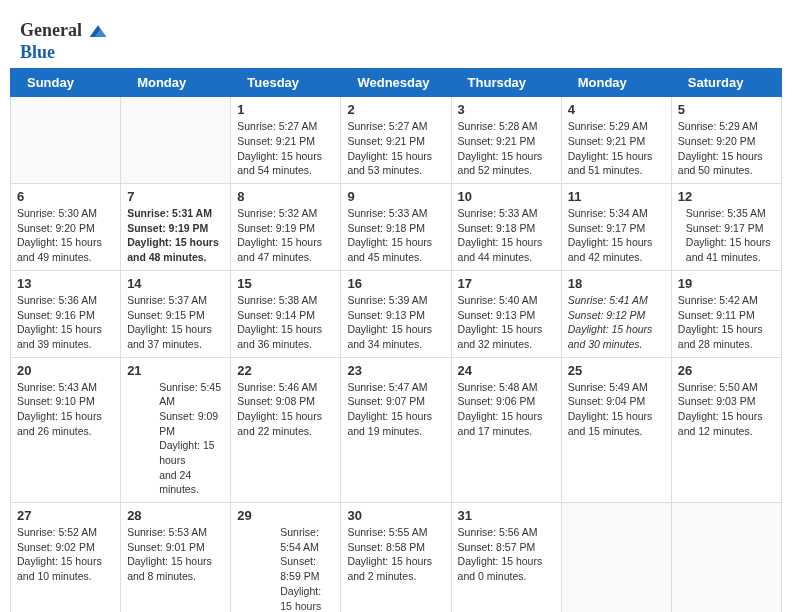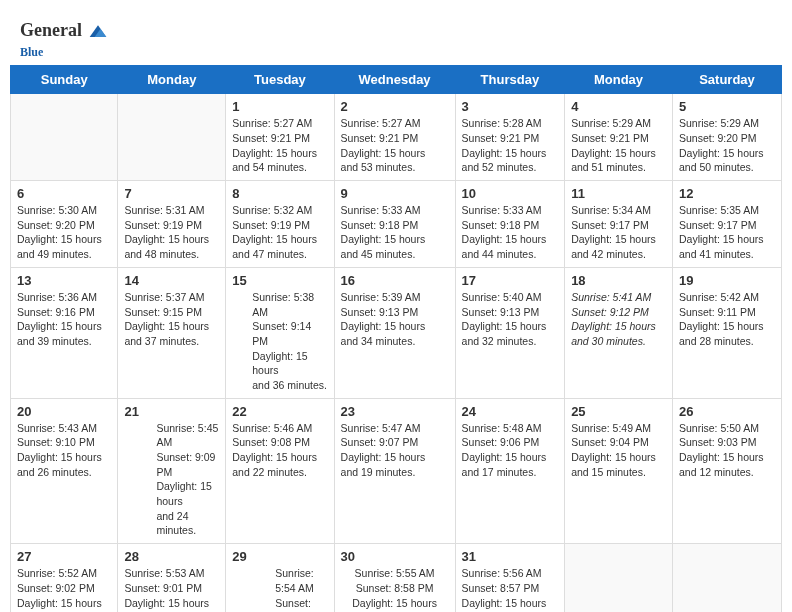--- a/index.html
+++ b/index.html
@@ -20,21 +20,21 @@
       display: flex;
       align-items: center;
       font-family: Liberation Serif, serif;
     }
     .logo-text-general {
       font-size: 18px;
       font-weight: bold;
       color: #333;
     }
     .logo-text-blue {
-      font-size: 12px;
+      font-size: 18px;
       font-weight: bold;
       color: #1a5fa8;
     }
     .logo-icon {
       width: 20px;
       height: 20px;
       margin-left: 2px;
     }
     .title-block {
       text-align: right;
@@ -49,22 +49,22 @@
       color: #555;
     }
     .calendar {
       width: 100%;
       border-collapse: collapse;
       border: 1px solid #ccc;
     }
     .calendar th {
       background-color: #1a6fc4;
       color: #fff;
-      text-align: center;
-      padding: 6px 24px;
+      text-align: left;
+      padding: 6px 16px;
       font-size: 13px;
       border: 1px solid #1a6fc4;
     }
     .calendar td {
       vertical-align: top;
       padding: 5px 6px;
       border: 1px solid #ddd;
       width: 110px;
       min-height: 80px;
       font-size: 11px;
@@ -161,21 +161,21 @@
       <tr class="week-row">
         <td>
           <span class="day-number">6</span>
           <div class="day-info" style="white-space: pre-line;">Sunrise: 5:30 AM
 Sunset: 9:20 PM
 Daylight: 15 hours
 and 49 minutes.</div>
         </td>
         <td>
           <span class="day-number">7</span>
-          <div class="day-info" style="white-space: pre-line;">Sunrise: 5:31 AM
+          <div class="day-info" style="white-space: pre-line; font-weight: bold;">Sunrise: 5:31 AM
 Sunset: 9:19 PM
 Daylight: 15 hours
 and 48 minutes.</div>
         </td>
         <td>
           <span class="day-number">8</span>
           <div class="day-info" style="white-space: pre-line;">Sunrise: 5:32 AM
 Sunset: 9:19 PM
 Daylight: 15 hours
 and 47 minutes.</div>
@@ -196,21 +196,21 @@
         </td>
         <td>
           <span class="day-number">11</span>
           <div class="day-info" style="white-space: pre-line;">Sunrise: 5:34 AM
 Sunset: 9:17 PM
 Daylight: 15 hours
 and 42 minutes.</div>
         </td>
         <td>
           <span class="day-number">12</span>
-          <div class="day-info" style="white-space: pre-line;">Sunrise: 5:35 AM
+          <div class="day-info" style="white-space: pre-line; margin-left: 8px;">Sunrise: 5:35 AM
 Sunset: 9:17 PM
 Daylight: 15 hours
 and 41 minutes.</div>
         </td>
       </tr>
       <tr class="week-row">
         <td>
           <span class="day-number">13</span>
           <div class="day-info" style="white-space: pre-line;">Sunrise: 5:36 AM
 Sunset: 9:16 PM
@@ -219,21 +219,21 @@
         </td>
         <td>
           <span class="day-number">14</span>
           <div class="day-info" style="white-space: pre-line;">Sunrise: 5:37 AM
 Sunset: 9:15 PM
 Daylight: 15 hours
 and 37 minutes.</div>
         </td>
         <td>
           <span class="day-number">15</span>
-          <div class="day-info" style="white-space: pre-line; margin-left: 20px;">Sunrise: 5:38 AM
+          <div class="day-info" style="white-space: pre-line;">Sunrise: 5:38 AM
 Sunset: 9:14 PM
 Daylight: 15 hours
 and 36 minutes.</div>
         </td>
         <td>
           <span class="day-number">16</span>
           <div class="day-info" style="white-space: pre-line;">Sunrise: 5:39 AM
 Sunset: 9:13 PM
 Daylight: 15 hours
 and 34 minutes.</div>
@@ -328,21 +328,21 @@
         </td>
         <td>
           <span class="day-number">29</span>
           <div class="day-info" style="white-space: pre-line; margin-left: 43px;">Sunrise: 5:54 AM
 Sunset: 8:59 PM
 Daylight: 15 hours
 and 5 minutes.</div>
         </td>
         <td>
           <span class="day-number">30</span>
-          <div class="day-info" style="white-space: pre-line; text-align: center;">Sunrise: 5:55 AM
+          <div class="day-info" style="white-space: pre-line;">Sunrise: 5:55 AM
 Sunset: 8:58 PM
 Daylight: 15 hours
 and 2 minutes.</div>
         </td>
         <td>
           <span class="day-number">31</span>
           <div class="day-info" style="white-space: pre-line;">Sunrise: 5:56 AM
 Sunset: 8:57 PM
 Daylight: 15 hours
 and 0 minutes.</div>

